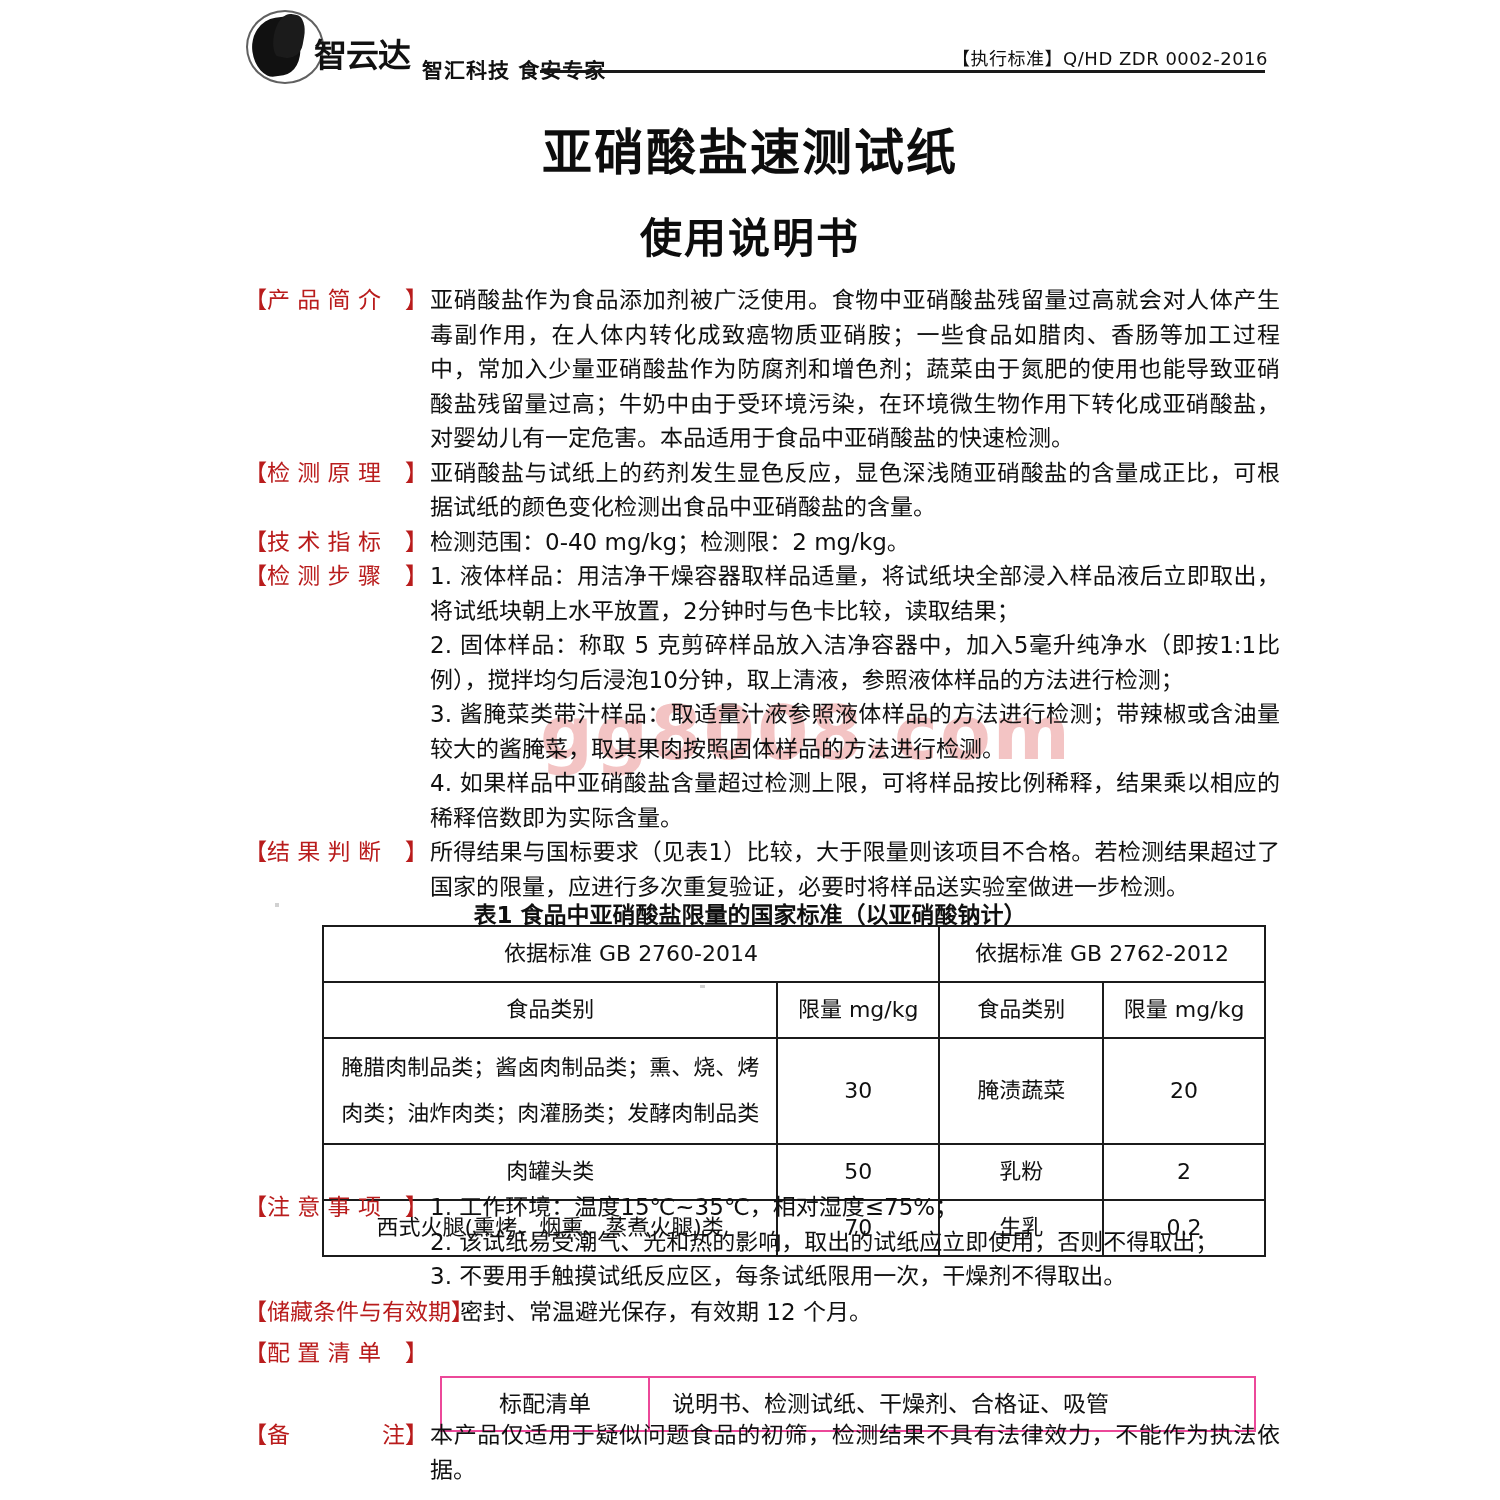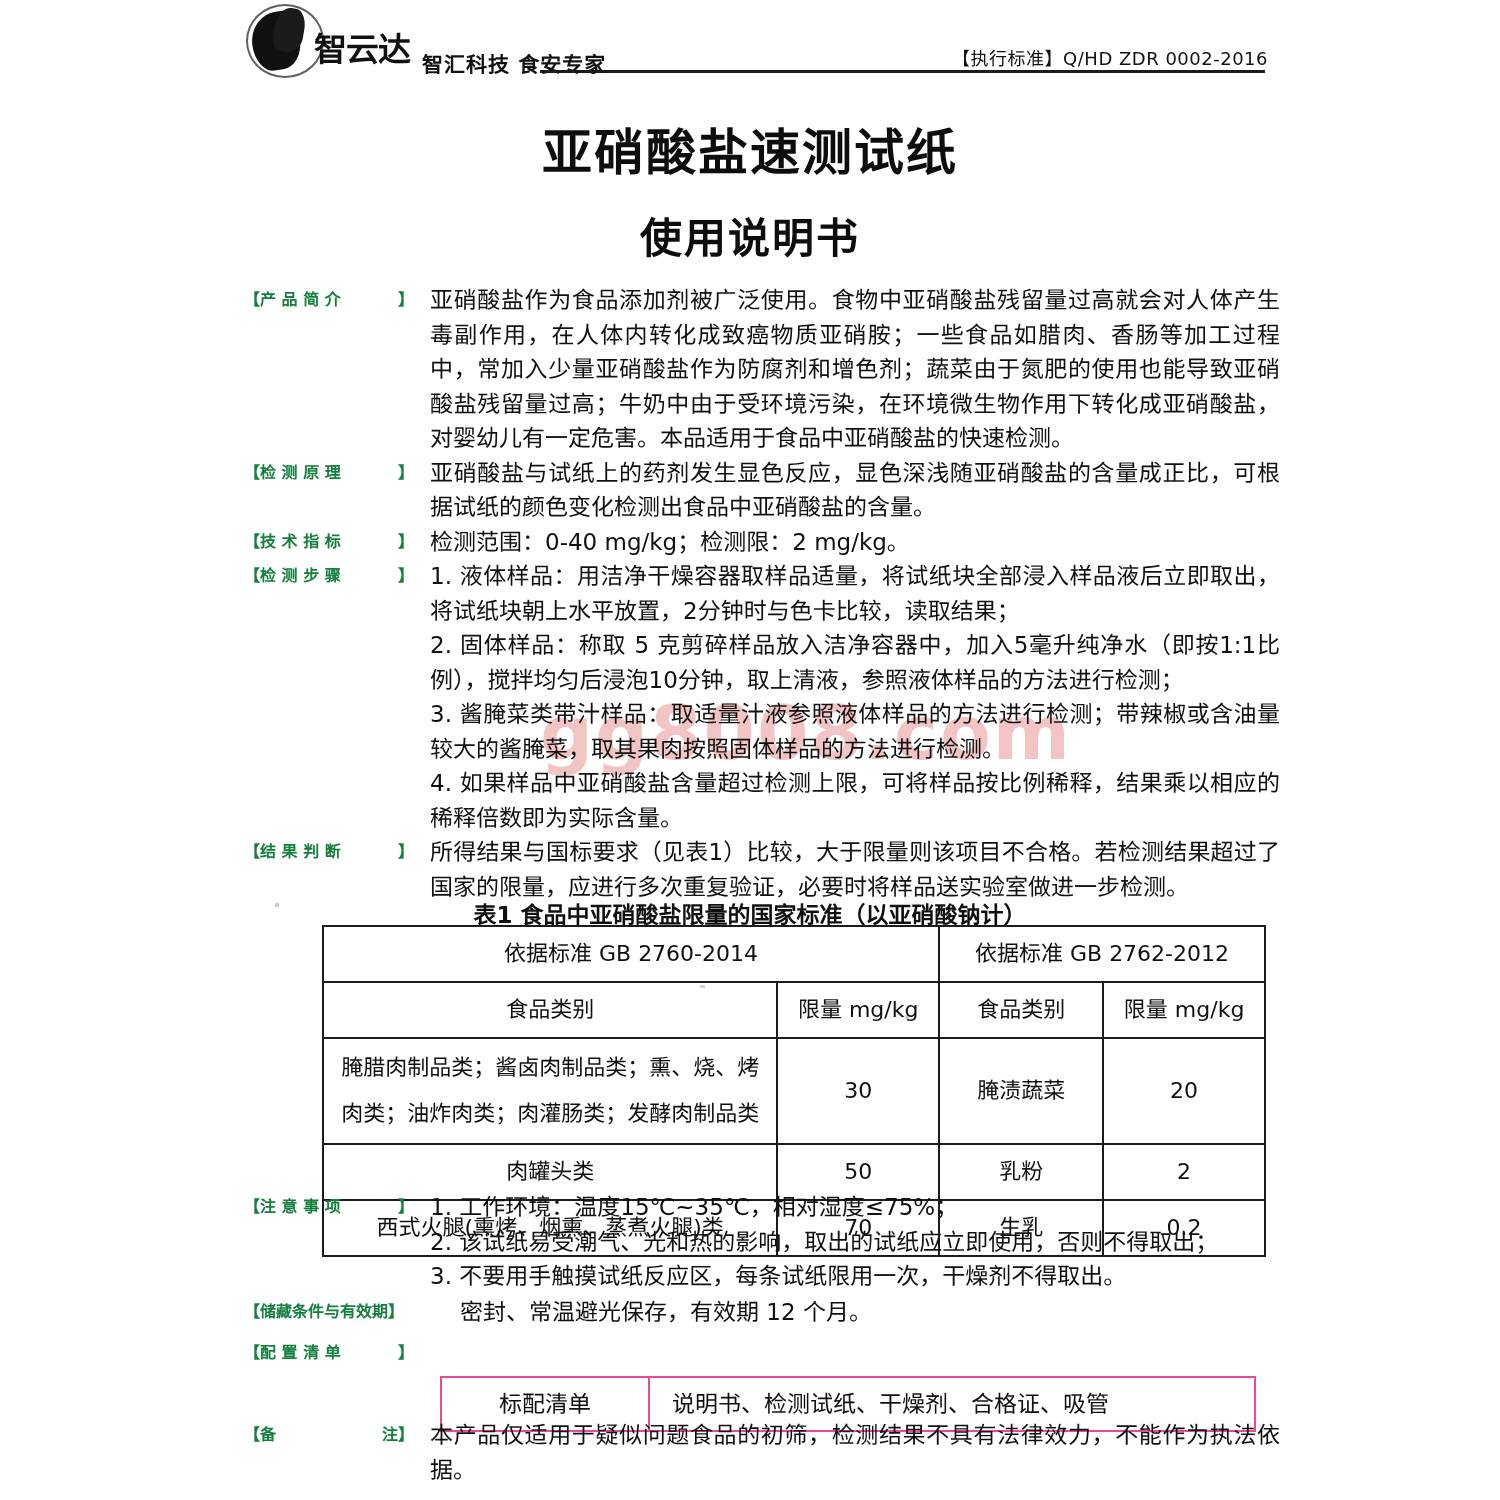--- a/index.html
+++ b/index.html
@@ -43,21 +43,21 @@
     position: absolute;
     left: 0;
     top: 0;
     width: 1500px;
     height: 92px;
     z-index: 2;
   }
   #logo-wrap {
     position: absolute;
     left: 238px;
-    top: 0;
+    top: 6px;
     display: flex;
     align-items: flex-end;
     height: 78px;
     text-align: center;
   }
   #logo-mark {
     position: relative;
     width: 92px;
     height: 76px;
     flex: none;
@@ -168,24 +168,24 @@
   }
   .section {
     display: flex;
     align-items: flex-start;
     margin-bottom: 0px;
   }
   .sec-label {
     flex: none;
     width: 186px;
     font-family: "DejaVu Sans", sans-serif;
-    font-size: 16px;
-    font-weight: bold;
+    font-size: 23px;
+    font-weight: normal;
     line-height: 34px;
-    color: #15803d;
+    color: #b91c1c;
     white-space: nowrap;
     letter-spacing: 0px;
   }
   .sec-label .spread {
     display: inline-flex;
     justify-content: space-between;
     width: 138px;
     vertical-align: baseline;
   }
   .sec-label.wide { width: 186px; }

